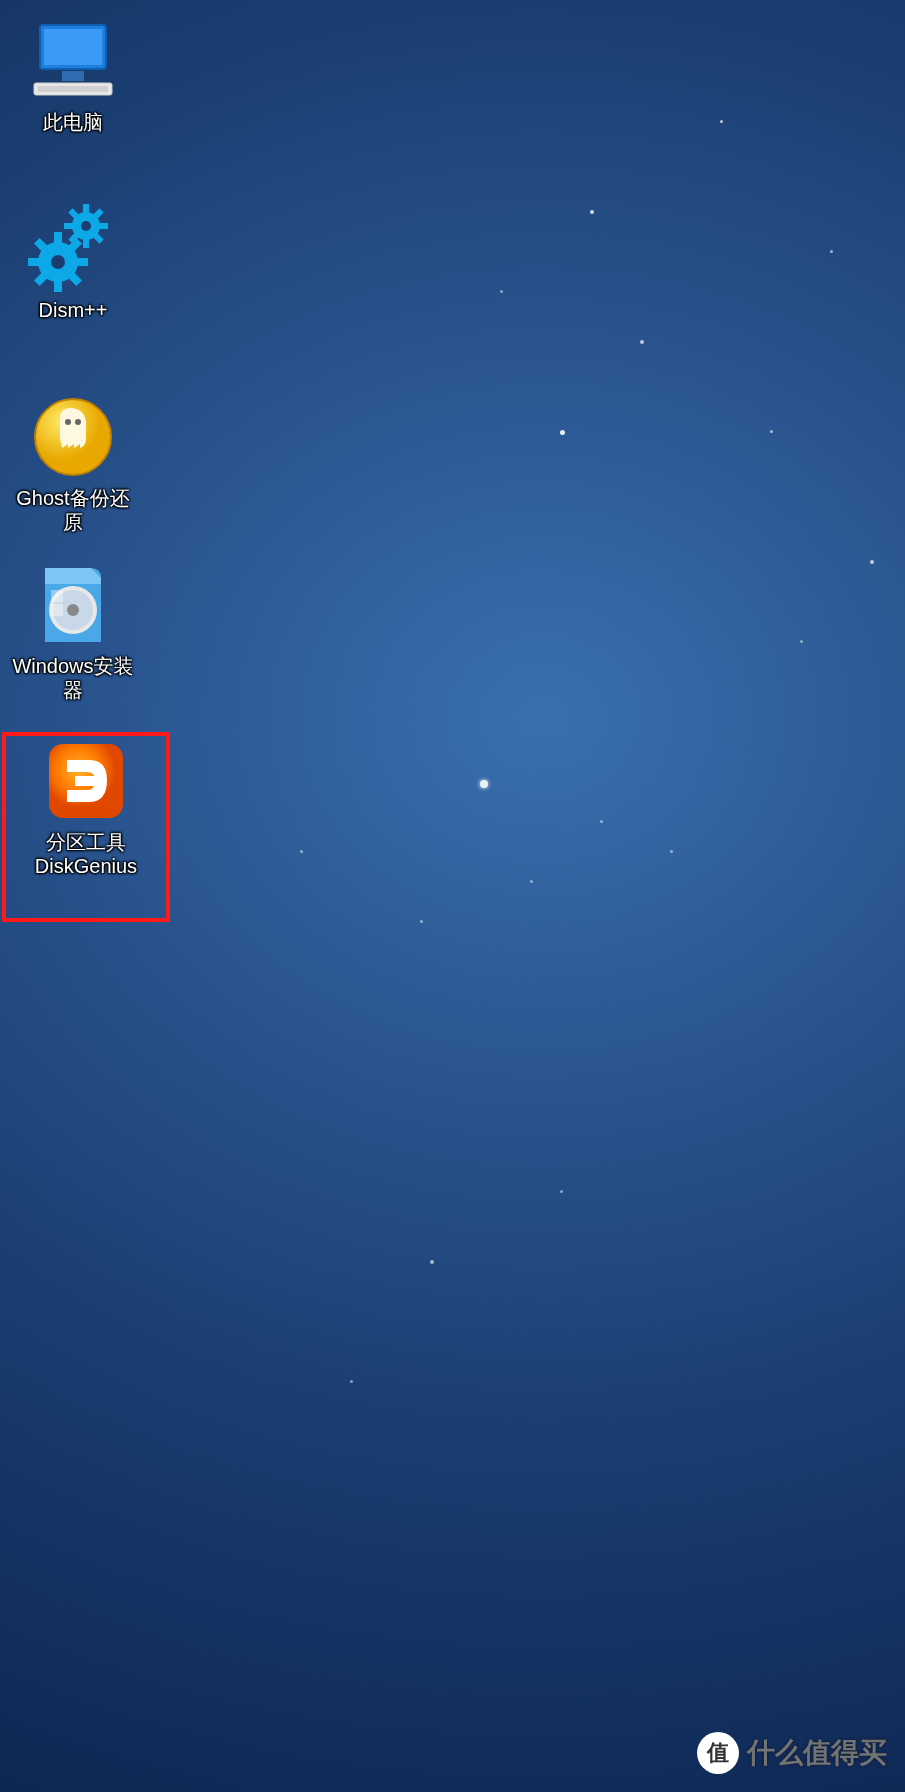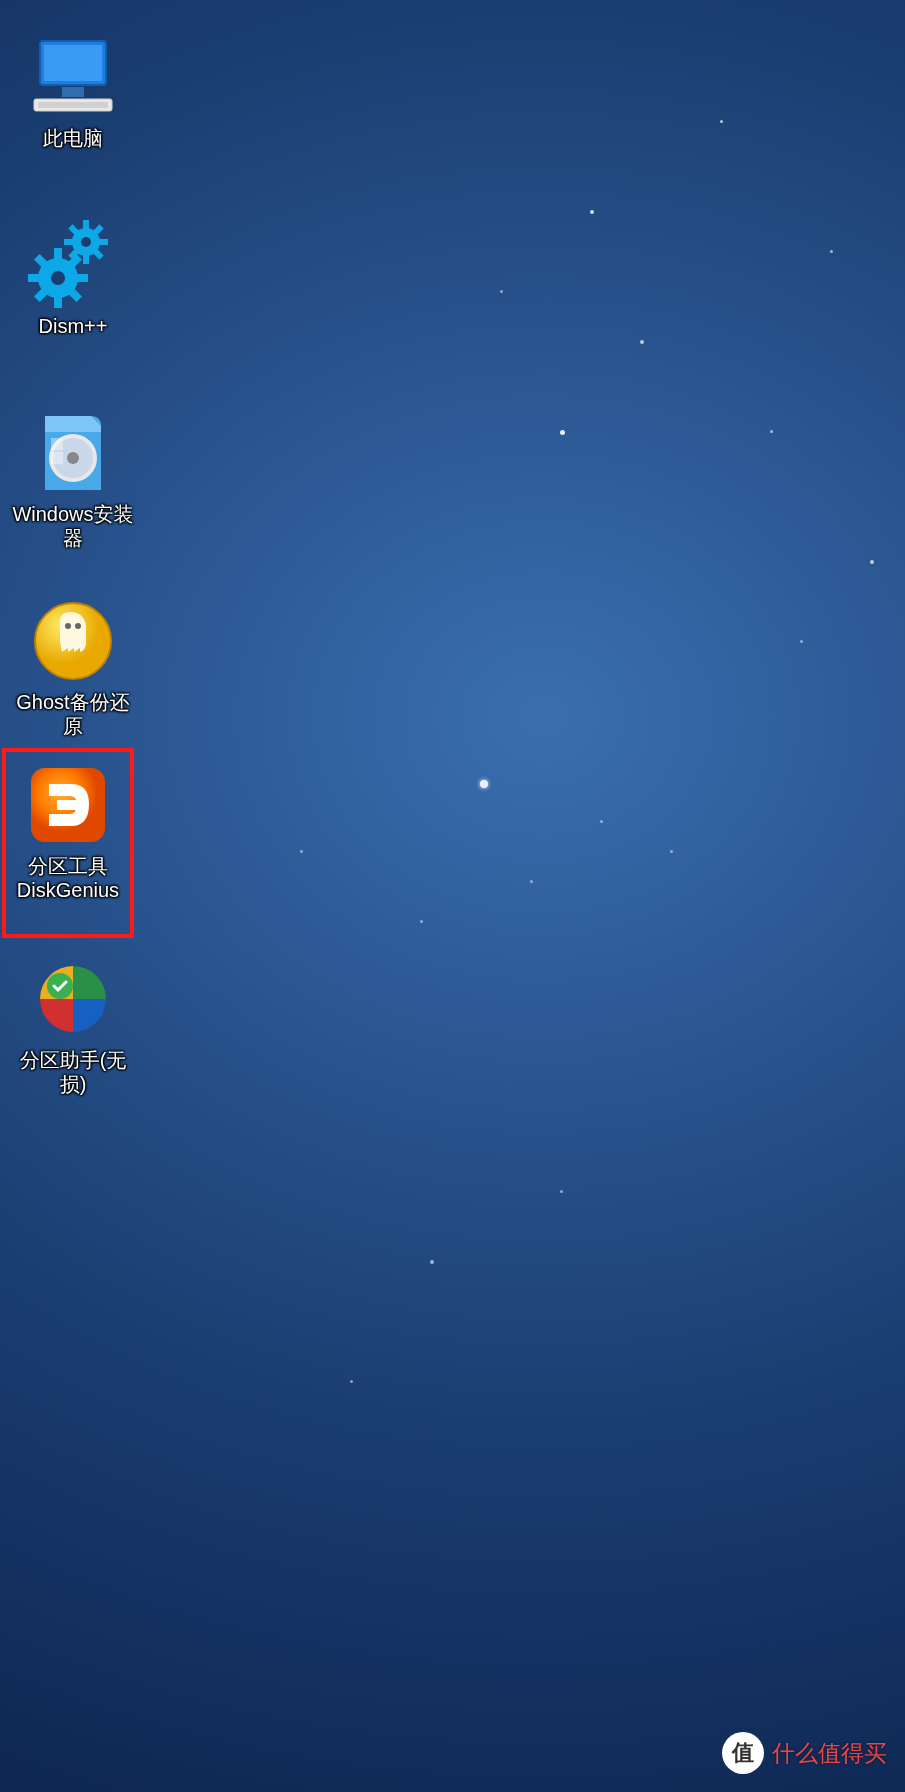--- a/index.html
+++ b/index.html
@@ -25,30 +25,30 @@
     .s10 { width: 8px; height: 8px; top: 780px; left: 480px; opacity: .9; box-shadow: 0 0 4px #fff; }
     .s11 { width: 3px; height: 3px; top: 820px; left: 600px; opacity: .5; }
     .s12 { width: 3px; height: 3px; top: 850px; left: 300px; opacity: .5; }
     .s13 { width: 3px; height: 3px; top: 850px; left: 670px; opacity: .5; }
     .s14 { width: 3px; height: 3px; top: 880px; left: 530px; opacity: .5; }
     .s15 { width: 3px; height: 3px; top: 920px; left: 420px; opacity: .5; }
     .s16 { width: 3px; height: 3px; top: 1190px; left: 560px; opacity: .5; }
     .s17 { width: 4px; height: 4px; top: 1260px; left: 430px; opacity: .6; }
     .s18 { width: 3px; height: 3px; top: 1380px; left: 350px; opacity: .5; }
 
-    .desktop-icons { position: absolute; top: 22px; left: 8px; display: flex; flex-direction: column; gap: 0; }
+    .desktop-icons { position: absolute; top: 6px; left: 8px; display: flex; flex-direction: column; gap: 0; }
     .icon-cell { width: 130px; min-height: 168px; display: flex; flex-direction: column; align-items: center; justify-content: flex-start; padding-top: 10px; cursor: pointer; }
     .icon-cell.gap-big { min-height: 188px; }
     .icon-box { width: 90px; height: 90px; display: flex; align-items: center; justify-content: center; }
     .icon-label { color: #fff; font-size: 20px; text-align: center; line-height: 1.2; text-shadow: 1px 1px 2px #000, -1px -1px 2px #000, 1px -1px 2px #000, -1px 1px 2px #000; max-width: 130px; margin-top: 4px; }
-    .highlight { border: 4px solid #ff1a1a; padding: 8px 2px 2px 2px; width: 132px; min-height: 190px; margin-left: -6px; margin-top: -6px; }
+    .highlight { border: 4px solid #ff1a1a; padding: 0 2px 2px 2px; width: 168px; min-height: 190px; margin-left: -6px; margin-top: -6px; }
 
     .watermark { position: absolute; right: 18px; bottom: 18px; display: flex; align-items: center; gap: 8px; }
     .wm-circle { width: 42px; height: 42px; border-radius: 50%; background: #fff; color: #333; display:flex; align-items:center; justify-content:center; font-weight:bold; font-size:22px; }
-    .wm-text { color: #ef4444; font-size: 23px; font-weight: 400; text-shadow: 0 0 3px rgba(0,0,0,.5); }
+    .wm-text { color: #737373; font-size: 28px; font-weight: 700; text-shadow: 0 0 3px rgba(0,0,0,.5); }
   </style>
 </head>
 <body>
 
 <div class="star s1"></div>
 <div class="star s2"></div>
 <div class="star s3"></div>
 <div class="star s4"></div>
 <div class="star s5"></div>
 <div class="star s6"></div>
@@ -108,51 +108,51 @@
             <rect x="-30" y="-4" width="14" height="8" transform="rotate(45)"></rect>
               <rect x="16" y="-4" width="14" height="8" transform="rotate(45)"></rect>
             <circle r="7" fill="#1a3d70"></circle>
           </g>
         </g>
       </svg>
     </div>
     <div class="icon-label">Dism++</div>
   </div>
 
-  <div class="icon-cell gap-big">
-    <div class="icon-box">
-      <svg width="80" height="90" viewBox="0 0 80 90">
-        <path d="M12 8 L58 8 Q68 8 68 18 L68 82 L12 82 Z" fill="#4aa8e8"></path>
-        <path d="M12 8 L58 8 L68 18 L68 24 L12 24 Z" fill="#7cc5f5"></path>
-        <ellipse cx="40" cy="50" rx="24" ry="24" fill="#e8e8e8"></ellipse>
-        <ellipse cx="40" cy="50" rx="20" ry="20" fill="#c8d8e8"></ellipse>
-        <circle cx="40" cy="50" r="6" fill="#888"></circle>
-        <rect x="18" y="30" width="12" height="12" fill="#fff" opacity=".4"></rect>
-        <rect x="18" y="44" width="12" height="12" fill="#fff" opacity=".4"></rect>
-      </svg>
-    </div>
-    <div class="icon-label">Windows安装器</div>
-  </div>
-
   <div class="icon-cell">
     <div class="icon-box">
       <svg width="86" height="86" viewBox="0 0 86 86">
         <defs>
             <radialGradient id="gy" cx="35%" cy="30%">
               <stop offset="0%" stop-color="#ffeb66"></stop>
               <stop offset="100%" stop-color="#e8a800"></stop>
             </radialGradient>
           </defs>
         <circle cx="43" cy="43" r="38" fill="url(#gy)" stroke="#c08000" stroke-width="2"></circle>
         <path d="M30 24 Q30 14 40 14 Q54 14 56 28 L56 44 Q56 52 50 54 L50 50 L44 54 L44 50 L38 54 L38 50 L32 54 L30 44 Z" fill="#fff8e0"></path>
         <circle cx="38" cy="28" r="3" fill="#666"></circle>
           <circle cx="48" cy="28" r="3" fill="#666"></circle>
       </svg>
     </div>
     <div class="icon-label">Ghost备份还原</div>
+  </div>
+
+  <div class="icon-cell gap-big">
+    <div class="icon-box">
+      <svg width="80" height="90" viewBox="0 0 80 90">
+        <path d="M12 8 L58 8 Q68 8 68 18 L68 82 L12 82 Z" fill="#4aa8e8"></path>
+        <path d="M12 8 L58 8 L68 18 L68 24 L12 24 Z" fill="#7cc5f5"></path>
+        <ellipse cx="40" cy="50" rx="24" ry="24" fill="#e8e8e8"></ellipse>
+        <ellipse cx="40" cy="50" rx="20" ry="20" fill="#c8d8e8"></ellipse>
+        <circle cx="40" cy="50" r="6" fill="#888"></circle>
+        <rect x="18" y="30" width="12" height="12" fill="#fff" opacity=".4"></rect>
+        <rect x="18" y="44" width="12" height="12" fill="#fff" opacity=".4"></rect>
+      </svg>
+    </div>
+    <div class="icon-label">Windows安装器</div>
   </div>
 
 
   <div class="icon-cell highlight">
     <div class="icon-box">
       <svg width="82" height="82" viewBox="0 0 82 82">
         <defs>
             <radialGradient id="gd" cx="40%" cy="35%">
               <stop offset="0%" stop-color="#ffb030"></stop>
               <stop offset="60%" stop-color="#ff7a00"></stop>
@@ -160,32 +160,19 @@
             </radialGradient>
           </defs>
         <rect x="4" y="4" width="74" height="74" rx="14" fill="url(#gd)"></rect>
         <path d="M22 20 L44 20 Q62 20 62 40 Q62 62 44 62 L22 62 L22 50 L42 50 Q50 50 50 40 Q50 32 42 32 L22 32 Z" fill="#fff"></path>
         <rect x="30" y="36" width="22" height="10" fill="#fff"></rect>
       </svg>
     </div>
     <div class="icon-label">分区工具DiskGenius</div>
   </div>
 
-  <div class="icon-cell" style="margin-top:6px;">
-    <div class="icon-box">
-      <svg width="86" height="86" viewBox="0 0 86 86">
-        <path d="M43 10 A33 33 0 0 1 76 43 L43 43 Z" fill="#2a9048"></path>
-        <path d="M76 43 A33 33 0 0 1 43 76 L43 43 Z" fill="#1560c0"></path>
-        <path d="M43 76 A33 33 0 0 1 10 43 L43 43 Z" fill="#d03030"></path>
-        <path d="M10 43 A33 33 0 0 1 43 10 L43 43 Z" fill="#e8b020"></path>
-        <circle cx="30" cy="30" r="13" fill="#3ab050"></circle>
-        <path d="M24 30 L28 34 L36 26" stroke="#fff" stroke-width="3" fill="none" stroke-linecap="round"></path>
-      </svg>
-    </div>
-    <div class="icon-label">分区助手(无损)</div>
-  </div>
 
 </div>
 
 <div class="watermark">
   <div class="wm-circle">值</div>
   <div class="wm-text">什么值得买</div>
 </div>
 
 </body></html>

